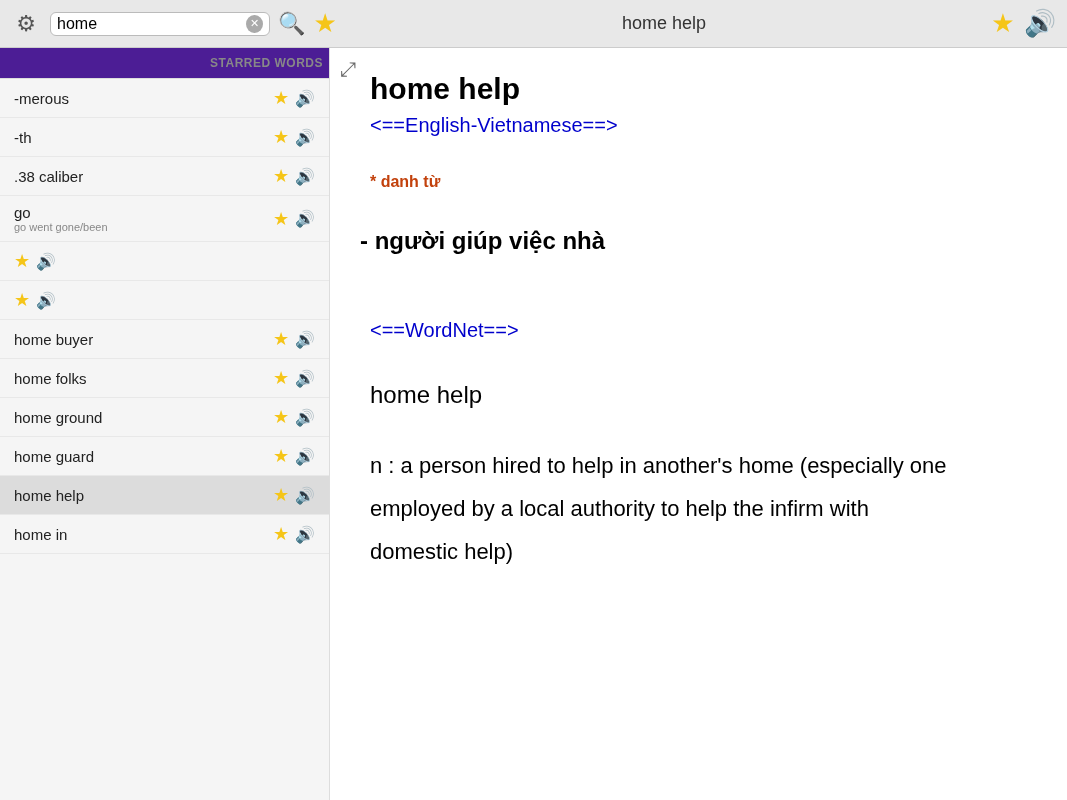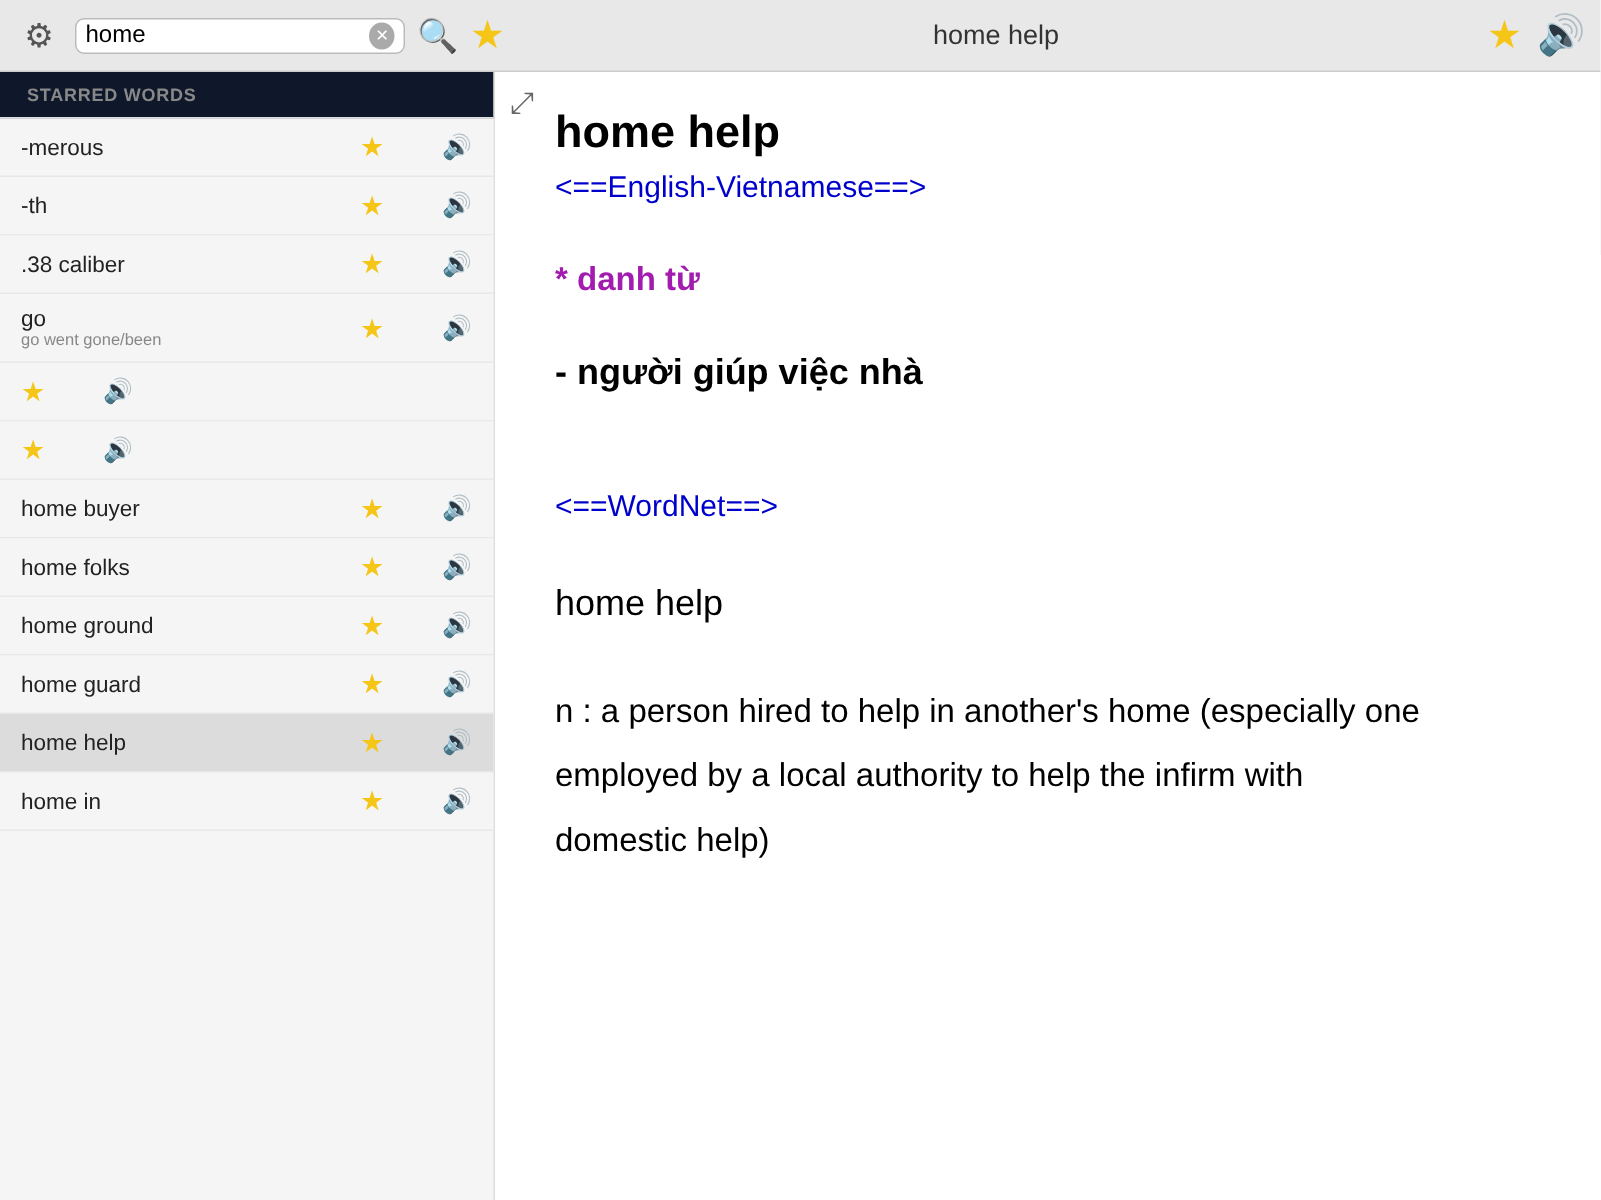--- a/index.html
+++ b/index.html
@@ -73,36 +73,36 @@
 
     
     .sidebar {
       width: 330px;
       background: #f5f5f5;
       border-right: 1px solid #ddd;
       overflow-y: auto;
       flex-shrink: 0;
     }
     .sidebar-header {
-      padding: 8px 18px;
+      padding: 8px 6px;
       font-size: 12px;
       font-weight: bold;
       color: #888;
       letter-spacing: 0.5px;
       border-bottom: 1px solid #ddd;
-      background: #0f172a;
+      background: #4c1d95;
+      text-align: right;
     }
     .sidebar-item {
       display: flex;
       align-items: center;
       padding: 8px 14px;
       border-bottom: 1px solid #e8e8e8;
       cursor: pointer;
       background: #f5f5f5;
-      gap: 33px;
     }
     .sidebar-item.active { background: #dcdcdc; }
     .sidebar-item .item-text {
       flex: 1;
       font-size: 15px;
       color: #222;
     }
     .sidebar-item .item-sub {
       font-size: 11px;
       color: #888;
@@ -139,32 +139,31 @@
       margin-bottom: 8px;
       margin-left: 10px;
     }
     .section-header {
       font-size: 20px;
       color: #0000cc;
       margin-bottom: 16px;
       margin-left: 10px;
     }
     .pos-label {
-      font-size: 22px;
-      color: #a21caf;
+      font-size: 16px;
+      color: #c2410c;
       font-weight: bold;
       margin-bottom: 16px;
       margin-left: 10px;
     }
     .definition {
       font-size: 24px;
       font-weight: bold;
       color: #000;
       margin-bottom: 24px;
-      margin-left: 10px;
     }
     .wordnet-header {
       font-size: 20px;
       color: #0000cc;
       margin-bottom: 19px;
       margin-left: 10px;
     }
     .wordnet-word {
       font-size: 24px;
       color: #000;

